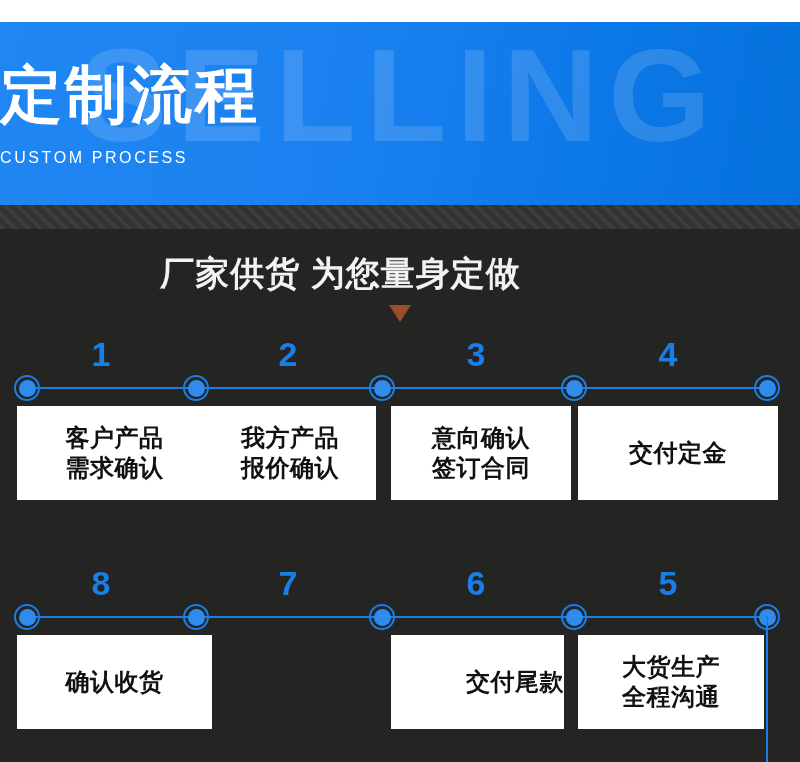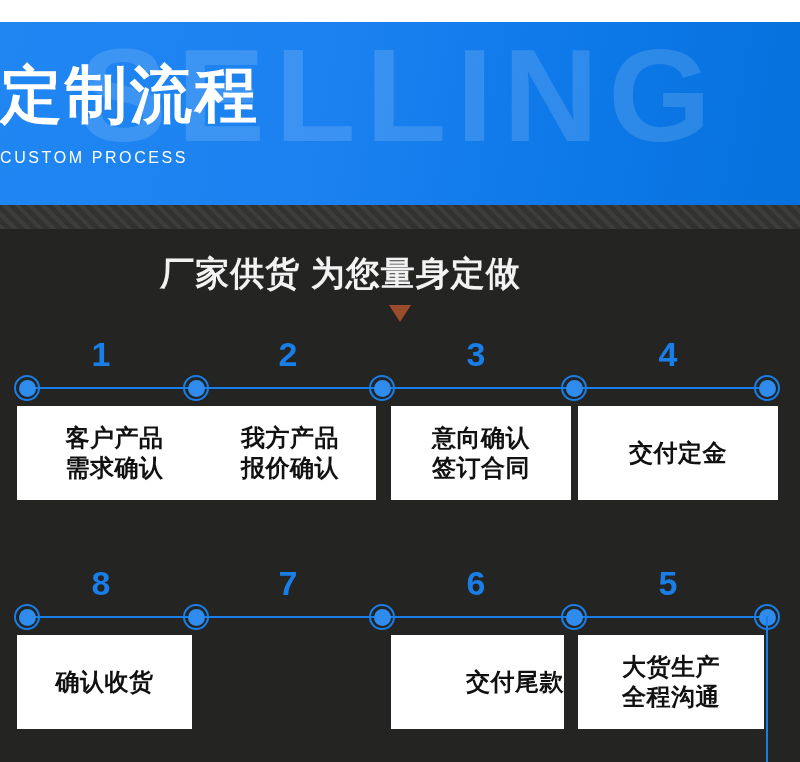--- a/index.html
+++ b/index.html
@@ -264,21 +264,21 @@
       <div class="node" style="left:196px;"></div>
       <div class="node" style="left:382px;"></div>
       <div class="node" style="left:574px;"></div>
       <div class="node" style="left:767px;"></div>
 
       <div class="step-number" style="left:101px;">8</div>
       <div class="step-number" style="left:288px;">7</div>
       <div class="step-number" style="left:476px;">6</div>
       <div class="step-number" style="left:668px;">5</div>
 
-      <div class="step-box" style="left:17px;width:175px;">
+      <div class="step-box" style="left:17px;width:195px;">
         <span class="step-box-text">确认收货</span>
       </div>
       <div class="step-box" style="left:391px;width:173px;justify-content:flex-end;">
         <span class="step-box-text">交付尾款</span>
       </div>
       <div class="step-box" style="left:578px;width:186px;">
         <span class="step-box-text">大货生产
 全程沟通</span>
       </div>
     </div>

